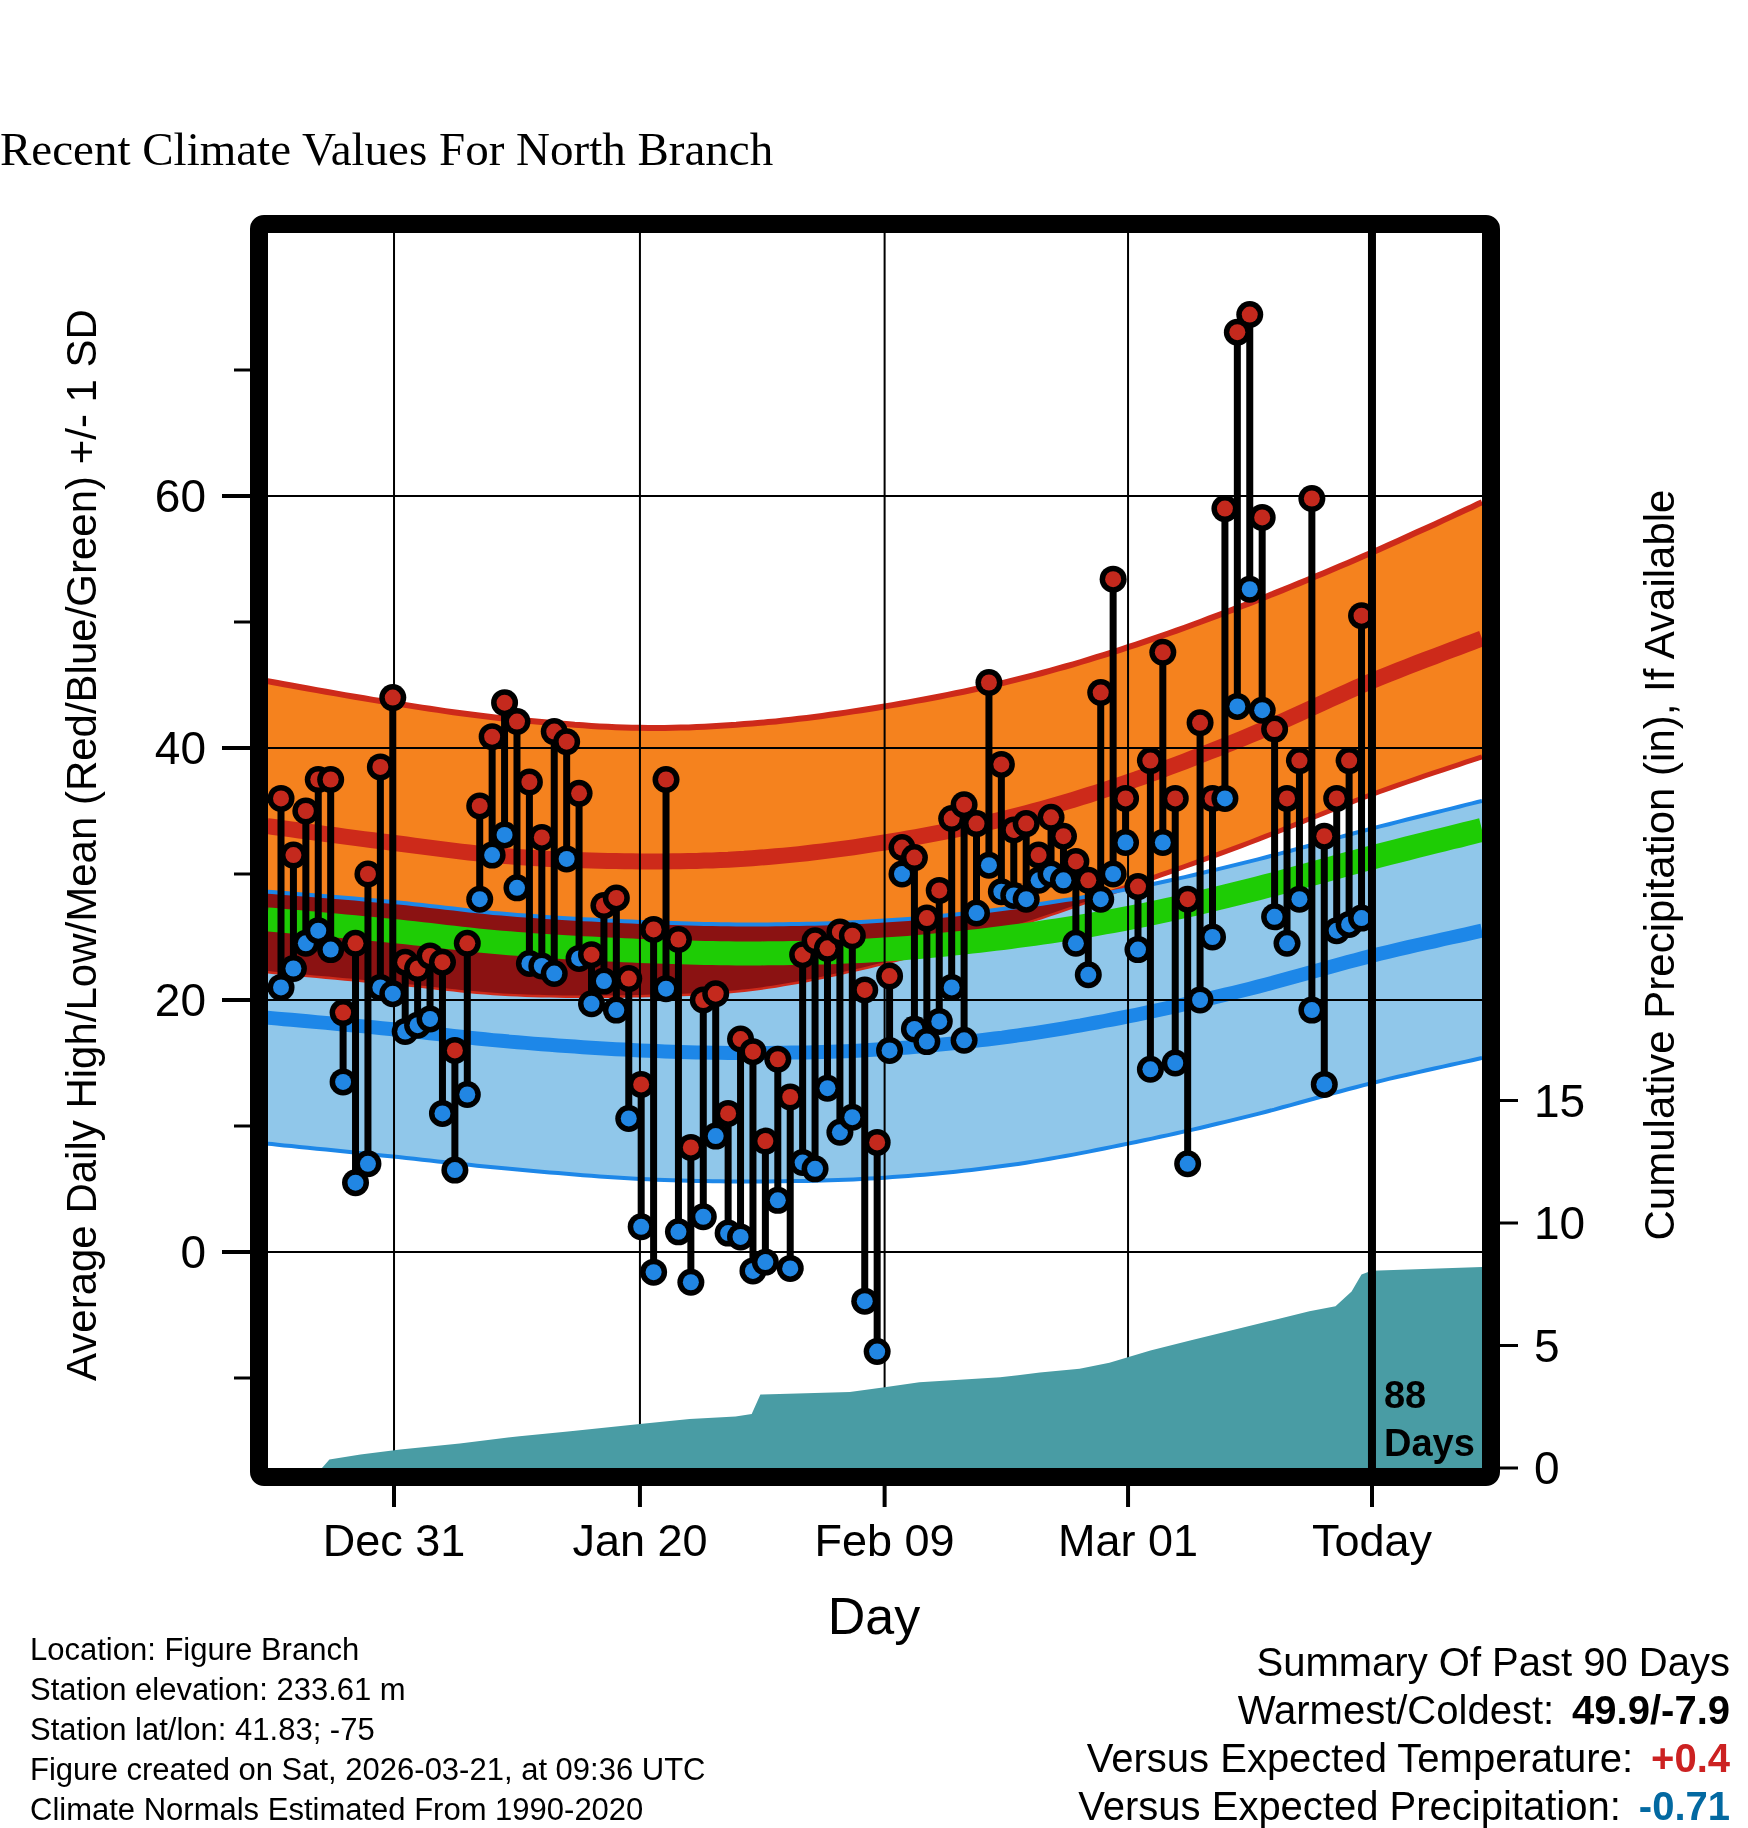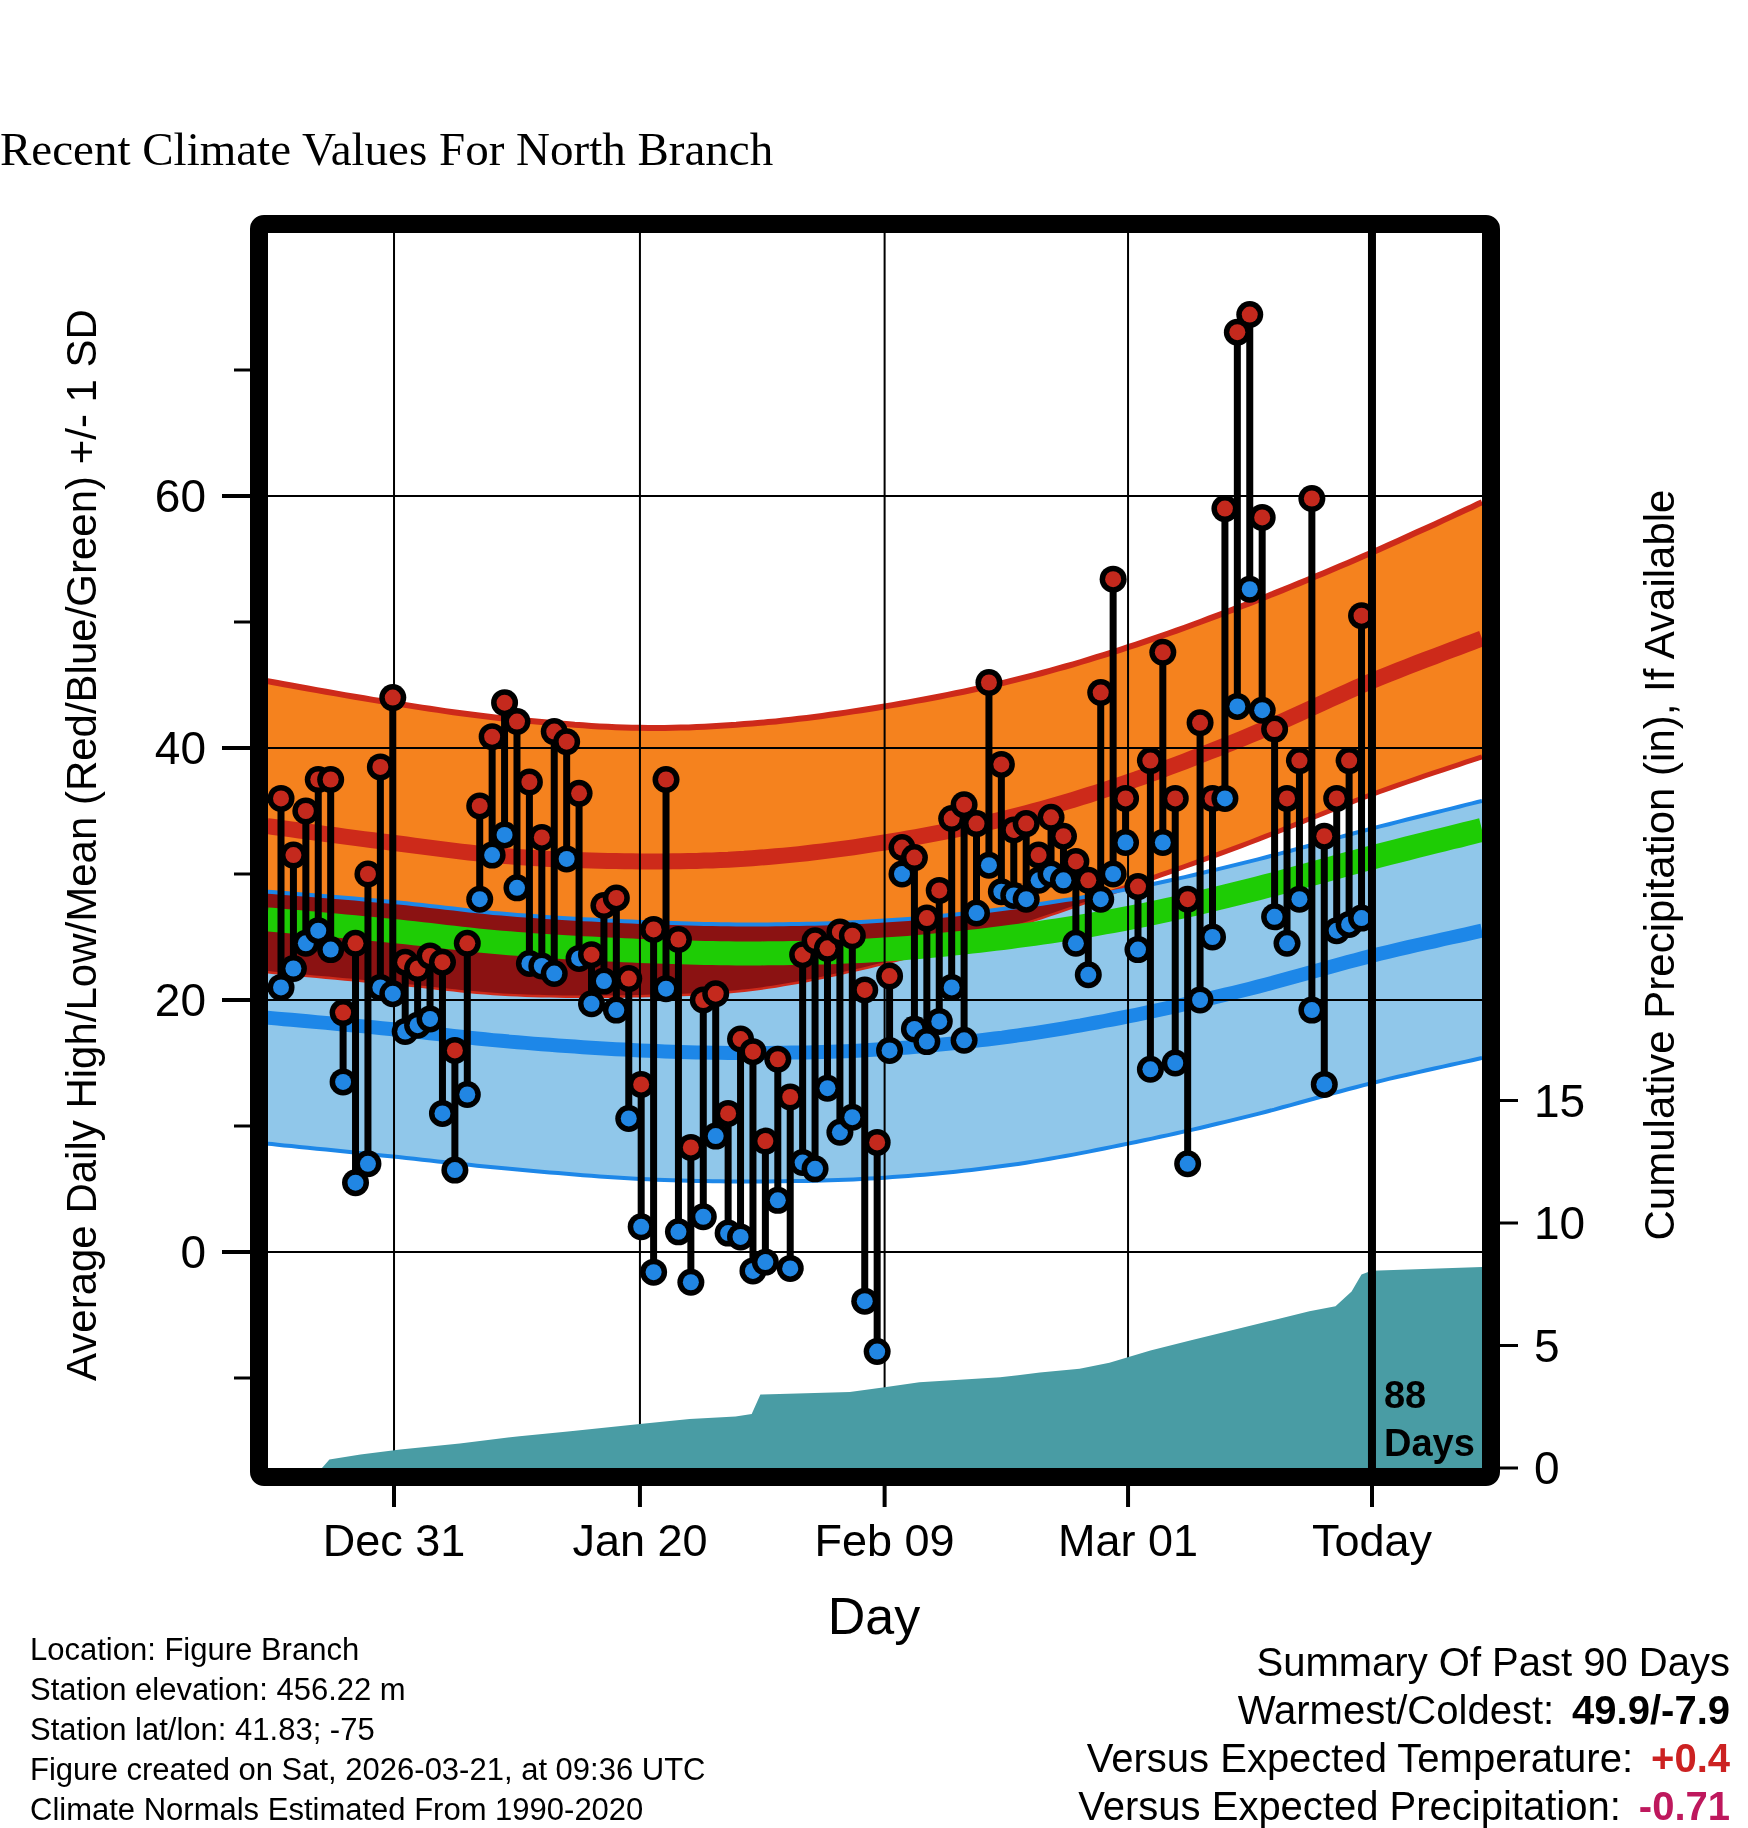--- a/index.html
+++ b/index.html
@@ -8,21 +8,21 @@
   .abs{position:absolute;white-space:nowrap;}
   .chart-title{left:0;right:0;top:122px;font-size:47px;font-family:Liberation Serif, serif;}
   .ylabel-left{top:845px;left:82px;transform:translate(-50%,-50%) rotate(-90deg);font-size:42px;}
   .ylabel-right{top:865px;left:1660px;transform:translate(-50%,-50%) rotate(-90deg);font-size:42px;}
   .xlabel{left:0;right:0;top:1586px;text-align:center;font-size:52px;}
   .footer{left:30px;top:1630px;font-size:31px;line-height:40px;}
   .summary{right:18px;top:1626px;font-size:40px;line-height:48px;text-align:right;margin-top:12px;}
   .summary .val{font-weight:bold;margin-left:18px;}
   .v-warm{color:#000;}
   .v-temp{color:#cc2222;}
-  .v-prec{color:#be185d;}
+  .v-prec{color:#0369a1;}
 </style>
 </head>
 <body>
 
 <svg id="chart-svg" width="1748" height="1828">
     <defs>
       <clipPath id="plotclip">
         <rect x="268" y="233" width="1214" height="1235"></rect>
       </clipPath>
     </defs>
@@ -524,21 +524,21 @@
     <text x="1534" y="1116.5" text-anchor="start" font-size="46" font-family="Liberation Sans, sans-serif">15</text>
   </svg>
 
 <div class="abs chart-title">Recent Climate Values For North Branch</div>
 <div class="abs ylabel-left">Average Daily High/Low/Mean (Red/Blue/Green) +/- 1 SD</div>
 <div class="abs ylabel-right">Cumulative Precipitation (in), If Available</div>
 <div class="abs xlabel">Day</div>
 
 <div class="abs footer">
   <div>Location: Figure Branch</div>
-  <div>Station elevation: 456.22 m</div>
+  <div>Station elevation: 233.61 m</div>
   <div>Station lat/lon: 41.83; -75</div>
   <div>Figure created on Sat, 2026-03-21, at 09:36 UTC</div>
   <div>Climate Normals Estimated From 1990-2020</div>
 </div>
 
 <div class="abs summary">
   <div>Summary Of Past 90 Days</div>
   <div><span>Warmest/Coldest:</span><span class="val v-warm">49.9/-7.9</span></div>
   <div><span>Versus Expected Temperature:</span><span class="val v-temp">+0.4</span></div>
   <div><span>Versus Expected Precipitation:</span><span class="val v-prec">-0.71</span></div>

